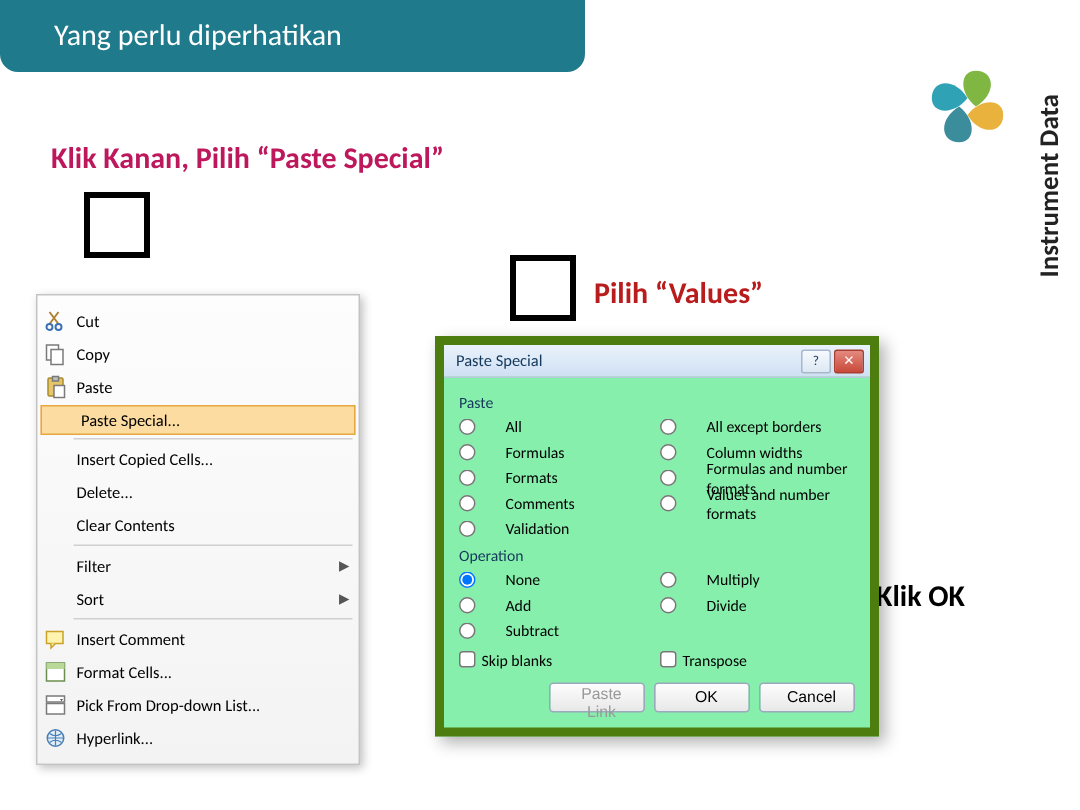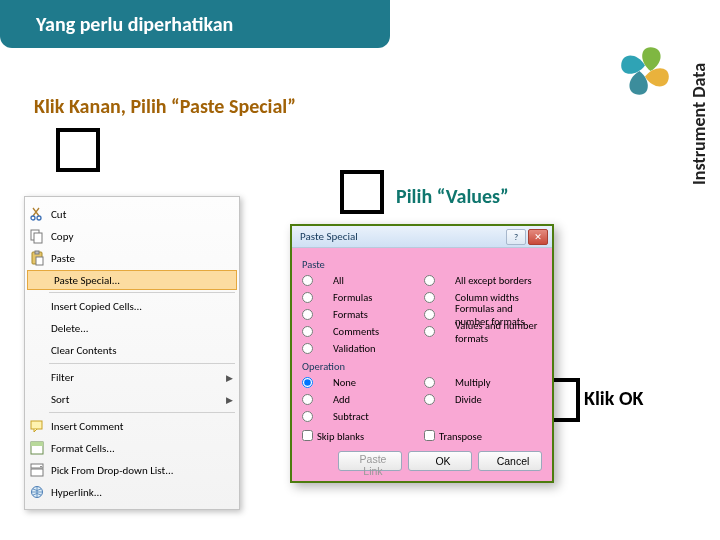--- a/index.html
+++ b/index.html
@@ -15,21 +15,21 @@
   .header-banner {
     position: absolute;
     left: 0;
     top: 0;
     width: 390px;
     height: 48px;
     background: #1f7a8c;
     border-radius: 0 0 12px 12px;
     color: #fff;
     font-size: 20px;
-    font-weight: 700;
+    font-weight: 400;
     display: flex;
     align-items: center;
     padding-left: 36px;
   }
   .logo {
     position: absolute;
     right: 40px;
     top: 36px;
     width: 70px;
     height: 70px;
@@ -46,29 +46,29 @@
     writing-mode: vertical-rl;
     transform: rotate(180deg);
     text-align: center;
   }
   .instr1 {
     position: absolute;
     left: 34px;
     top: 94px;
     font-size: 20px;
     font-weight: 700;
-    color: #a16207;
+    color: #be185d;
   }
   .instr2 {
     position: absolute;
     left: 396px;
     top: 184px;
     font-size: 20px;
     font-weight: 700;
-    color: #0f766e;
+    color: #b91c1c;
   }
   .instr3 {
     position: absolute;
     left: 584px;
     top: 386px;
     font-size: 20px;
     font-weight: 700;
     color: #000;
   }
   .callout {
@@ -121,25 +121,25 @@
     margin-left: auto;
     font-size: 9px;
     color: #555;
   }
 
   
   .dialog {
     position: absolute;
     left: 290px;
     top: 224px;
-    width: 264px;
-    border: 2px solid #4d7c0f;
+    width: 296px;
+    border: 6px solid #4d7c0f;
     box-shadow: 4px 4px 10px rgba(0,0,0,.3);
     font-size: 10.5px;
-    background: #f9a8d4;
+    background: #86efac;
   }
   .dlg-titlebar {
     height: 22px;
     background: linear-gradient(180deg,#eaf2fb,#cfe0f4);
     display: flex;
     align-items: center;
     padding: 0 4px 0 8px;
     font-size: 11px;
     color: #15395b;
     border-bottom: 1px solid #b9c9dc;

